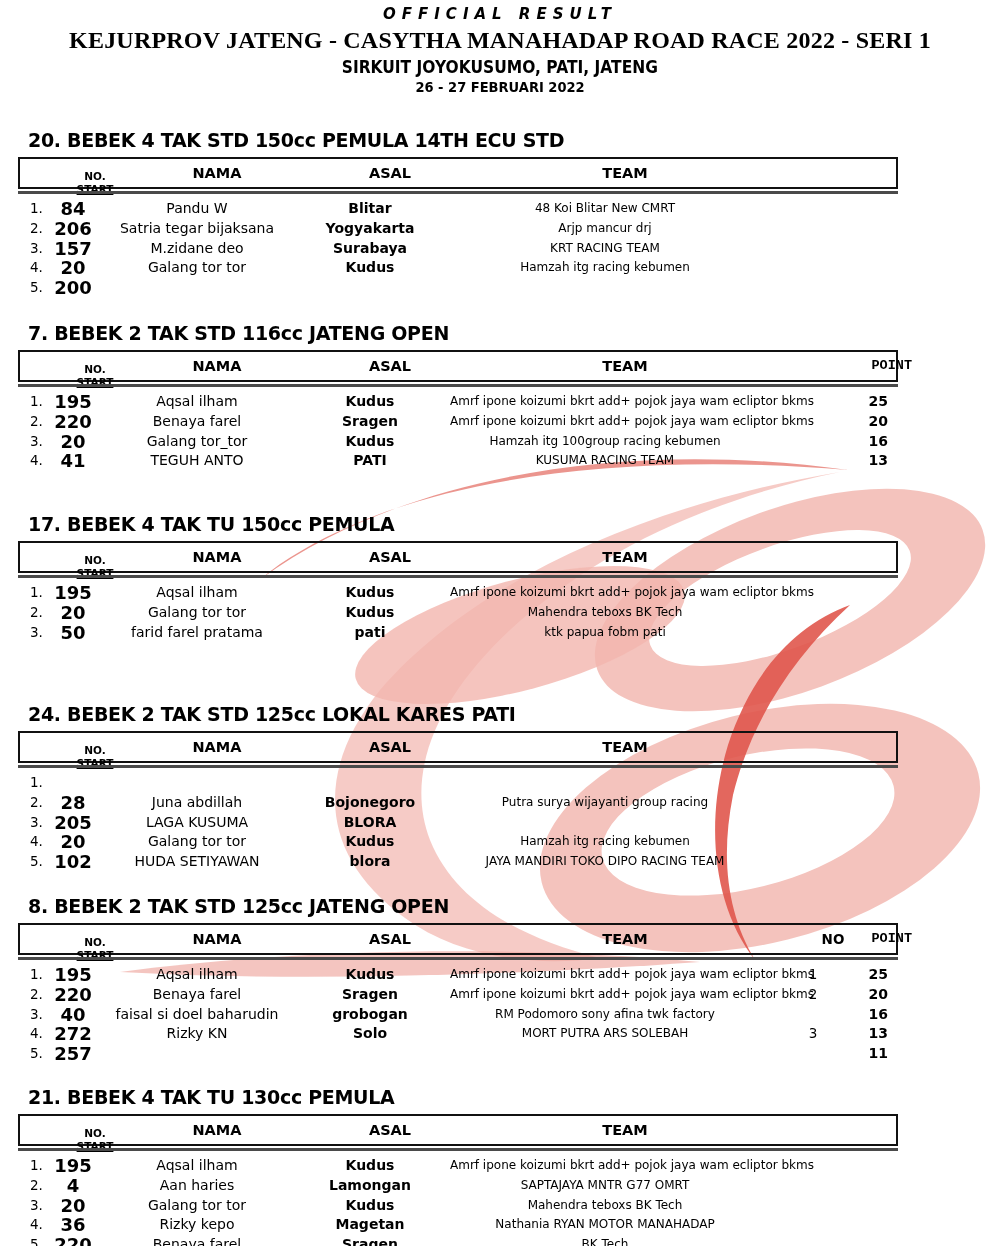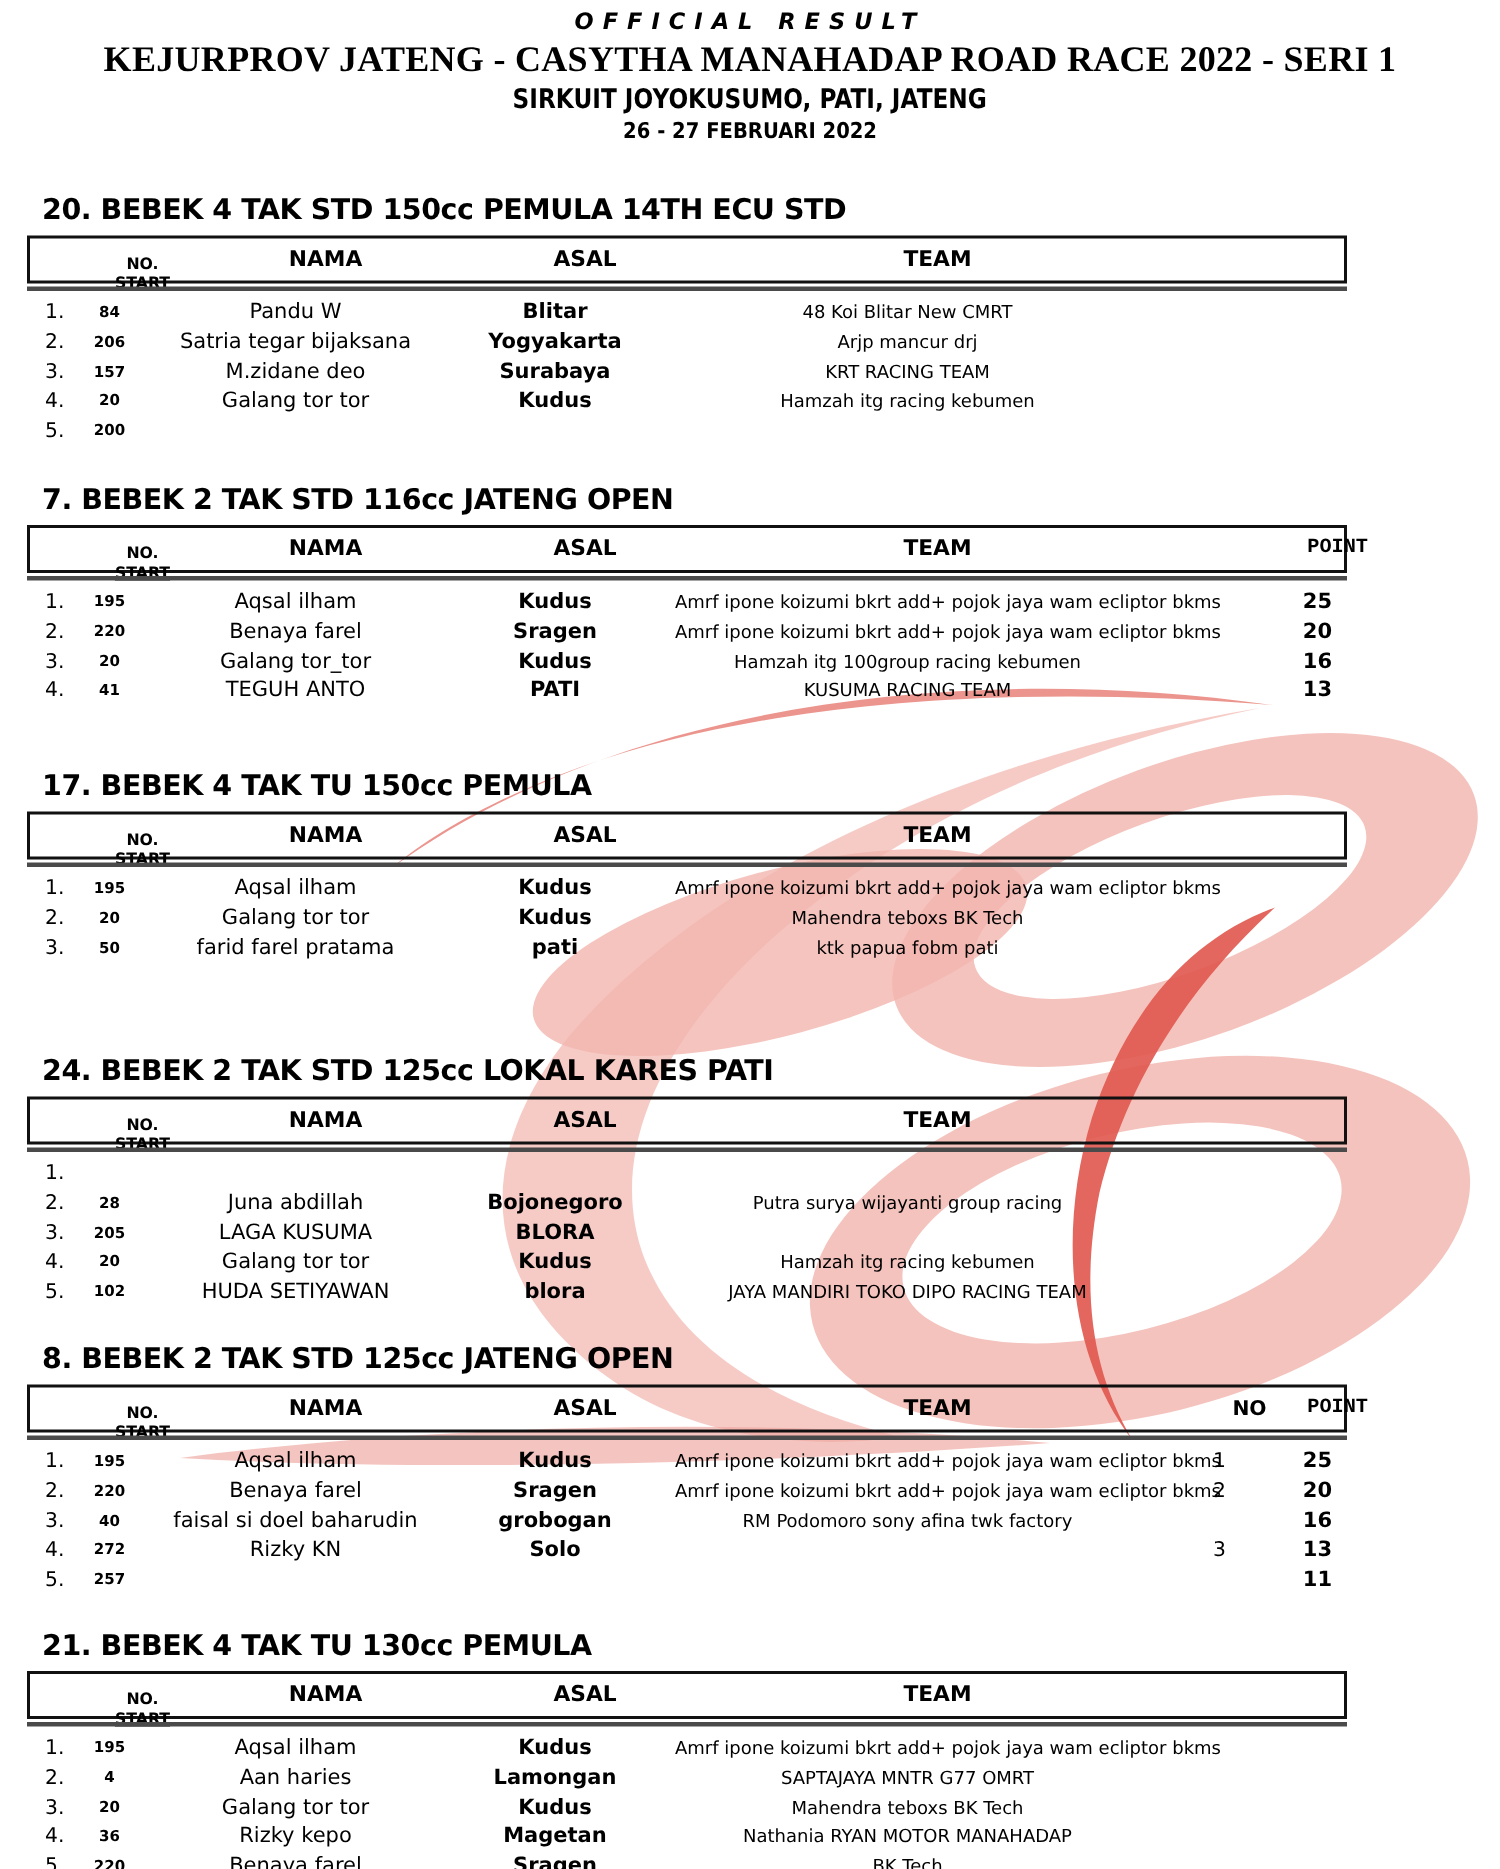--- a/index.html
+++ b/index.html
@@ -30,21 +30,21 @@
   .h-nama{left:97px;width:200px;font-size:14.5px;}
   .h-asal{left:280px;width:180px;font-size:14.5px;}
   .h-team{left:450px;width:310px;font-size:14.5px;}
   .h-no{left:778px;width:70px;font-size:13.5px;}
   .h-point{left:820px;width:72px;font-size:13.5px;text-align:right;font-family:Liberation Mono, monospace;}
   
   .rows{position:absolute;left:0;top:70px;width:1000px;}
   .row{position:relative;width:1000px;height:19.8px;}
   .cell{position:absolute;top:0;height:19.8px;line-height:19.8px;white-space:nowrap;}
   .c-idx{left:30px;width:30px;font-size:13.5px;text-align:left;}
-  .c-nostart{left:38px;width:70px;font-size:10px;font-weight:bold;text-align:center;}
+  .c-nostart{left:38px;width:70px;font-size:18px;font-weight:bold;text-align:center;}
   .c-nama{left:97px;width:200px;font-size:14px;text-align:center;}
   .c-asal{left:280px;width:180px;font-size:14px;font-weight:bold;text-align:center;}
   .c-team{left:450px;width:310px;font-size:12px;text-align:center;}
   .c-no{left:778px;width:70px;font-size:13.5px;text-align:center;}
   .c-point{left:820px;width:68px;font-size:14px;font-weight:bold;text-align:right;}
 </style>
 </head>
 <body>
 
 <svg class="watermark" viewBox="0 0 1000 1246" xmlns="http://www.w3.org/2000/svg" aria-hidden="true">
@@ -306,20 +306,21 @@
           <span class="cell c-asal">grobogan</span>
           <span class="cell c-team">RM Podomoro sony afina twk factory</span>
           <span class="cell c-no"></span>
           <span class="cell c-point">16</span>
         </div>
         <div class="row">
           <span class="cell c-idx">4.</span>
           <span class="cell c-nostart">272</span>
           <span class="cell c-nama">Rizky KN</span>
           <span class="cell c-asal">Solo</span>
+          <span class="cell c-team">MORT PUTRA ARS SOLEBAH</span>
           <span class="cell c-no">3</span>
           <span class="cell c-point">13</span>
         </div>
         <div class="row">
           <span class="cell c-idx">5.</span>
           <span class="cell c-nostart">257</span>
           <span class="cell c-nama"></span>
           <span class="cell c-asal"></span>
           <span class="cell c-team"></span>
           <span class="cell c-no"></span>

